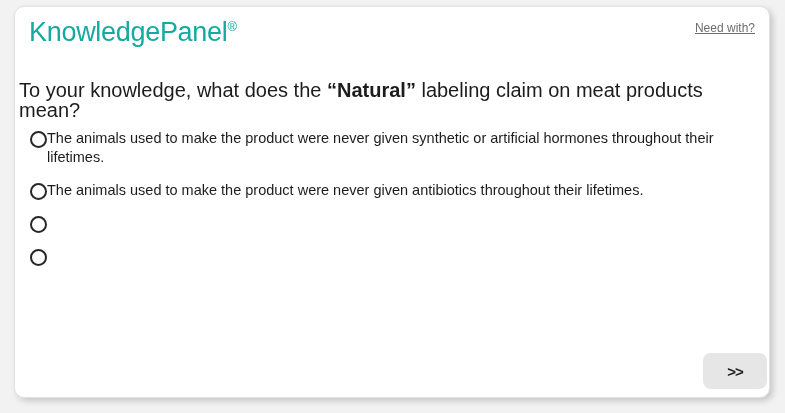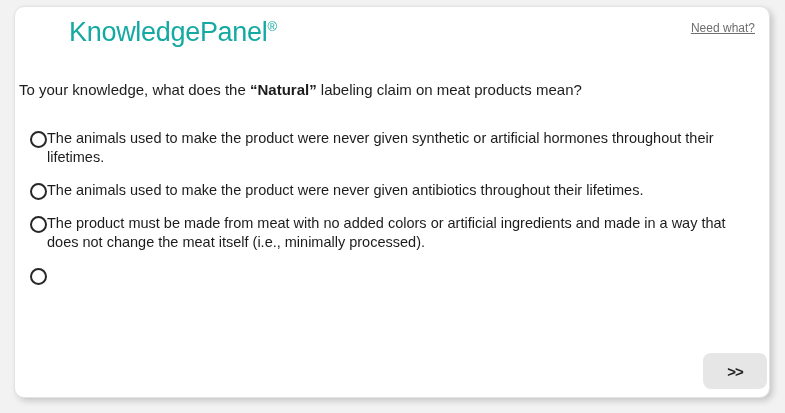--- a/index.html
+++ b/index.html
@@ -21,21 +21,20 @@
     height: 392px;
     background: #ffffff;
     border: 1px solid #e3e3e3;
     border-radius: 10px;
     box-sizing: border-box;
     box-shadow: 3px 3px 6px rgba(0,0,0,0.18);
   }
   .card-header {
     position: relative;
     height: 52px;
-    margin-left: 40px;
   }
   #brand-logo {
     position: absolute;
     left: 14px;
     top: 10px;
     font-size: 27px;
     color: #14a9a1;
     letter-spacing: -0.3px;
     white-space: nowrap;
   }
@@ -51,21 +50,21 @@
     font-size: 12px;
     color: #6e6e6e;
     text-decoration: underline;
     cursor: pointer;
   }
   #question-text {
     position: absolute;
     left: 4px;
     top: 73px;
     width: 740px;
-    font-size: 15px;
+    font-size: 20px;
     color: #1c1c1c;
     line-height: 20px;
   }
   #question-text b {
     font-weight: bold;
   }
   #options-list {
     position: absolute;
     left: 4px;
     top: 122px;
@@ -115,42 +114,41 @@
 </style>
 </head>
 <body>
 
 <div id="survey-card">
 
   <div class="card-header">
     <div id="brand-logo">
       <span>KnowledgePanel</span><span class="reg">®</span>
     </div>
-    <a id="need-help-link">Need what?</a>
+    <a id="need-help-link">Need with?</a>
   </div>
 
   <div id="question-text">
     <span>To your knowledge, what does the </span><b>“Natural”</b><span> labeling claim on meat products mean?</span>
   </div>
 
   <div id="options-list">
 
     <div class="option-row">
       <span class="radio-button"></span>
       <span class="option-label">The animals used to make the product were never given synthetic or artificial hormones throughout their lifetimes.</span>
     </div>
 
     <div class="option-row">
       <span class="radio-button"></span>
       <span class="option-label">The animals used to make the product were never given antibiotics throughout their lifetimes.</span>
     </div>
 
     <div class="option-row">
       <span class="radio-button"></span>
-      <span class="option-label">The product must be made from meat with no added colors or artificial ingredients and made in a way that does not change the meat itself (i.e., minimally processed).</span>
     </div>
 
     <div class="option-row">
       <span class="radio-button"></span>
     </div>
 
   </div>
 
   <button id="next-button">&gt;&gt;</button>
 

